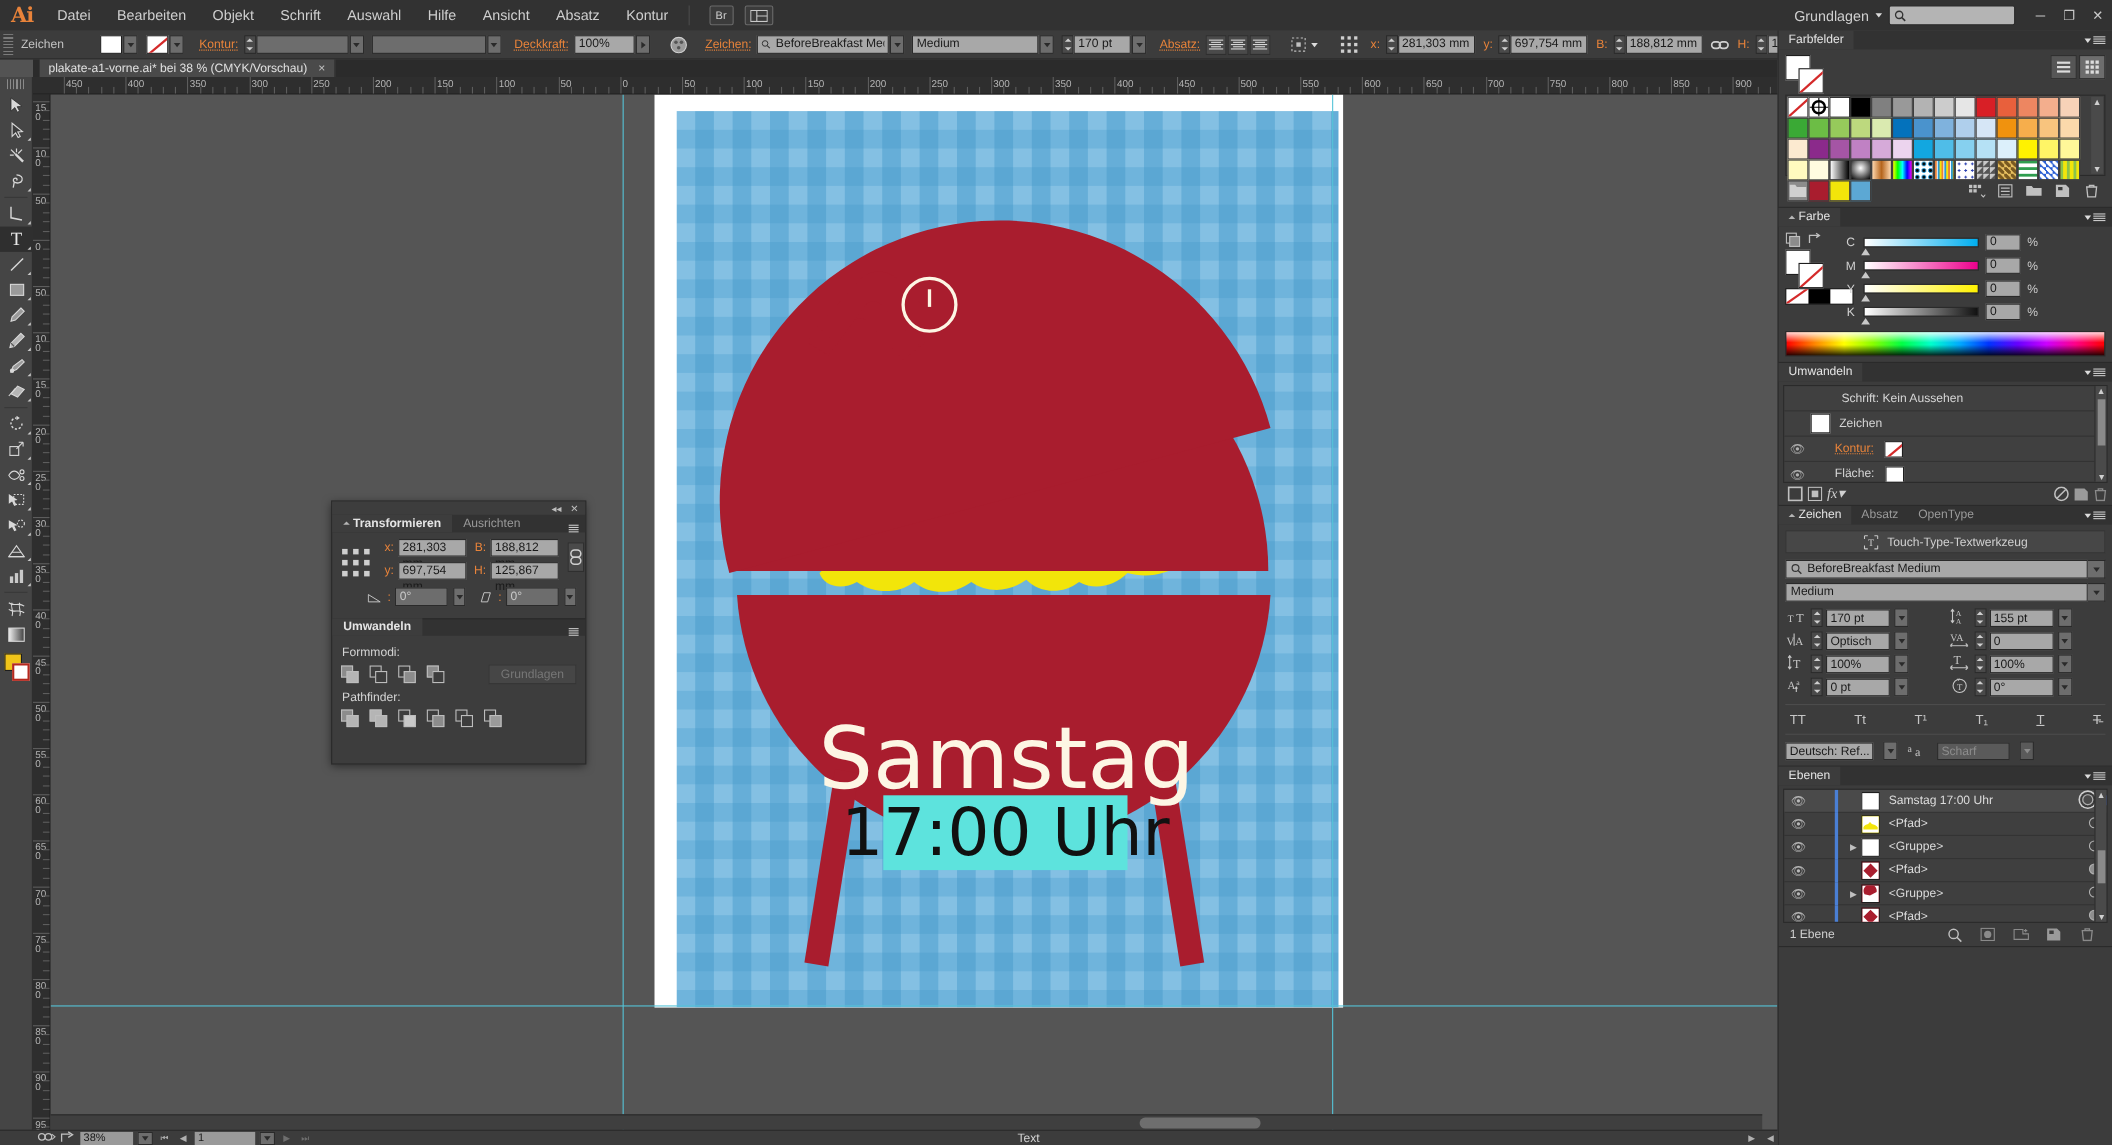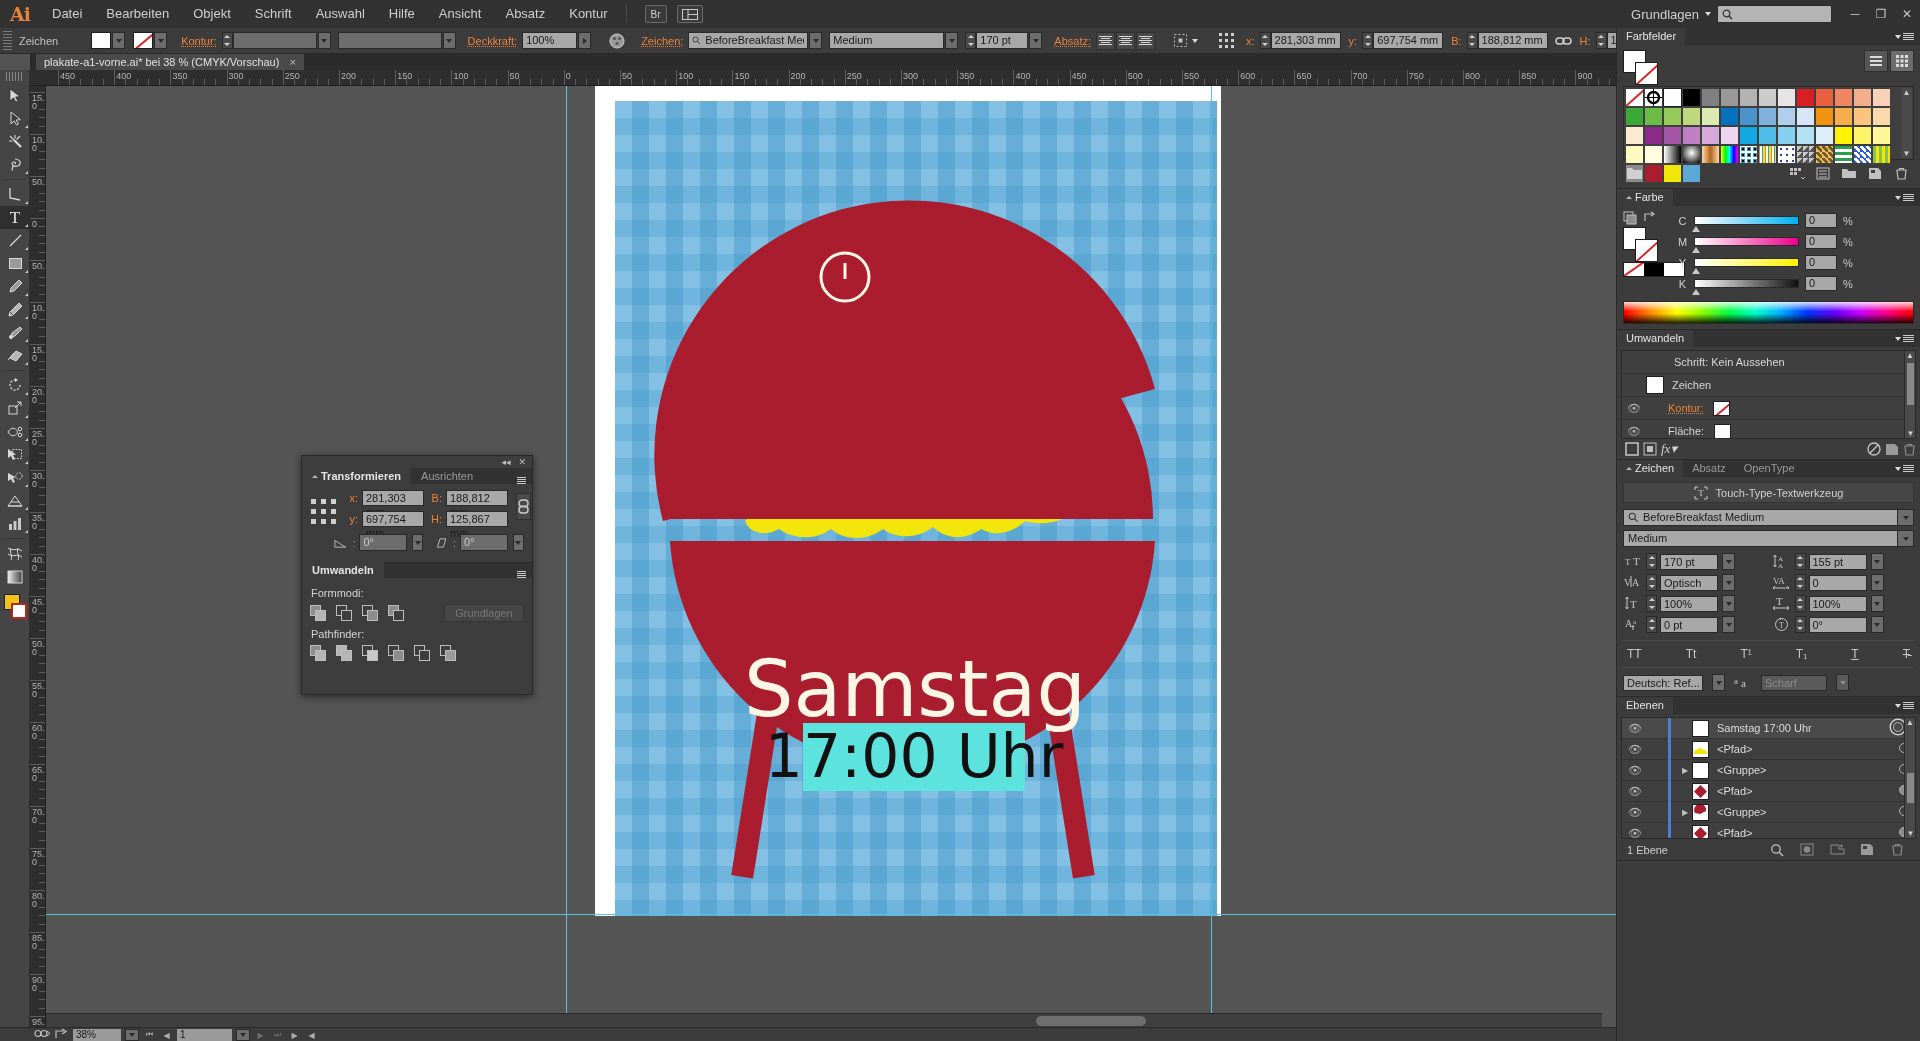--- a/index.html
+++ b/index.html
@@ -102,21 +102,21 @@
   
   .sb-v{ position:absolute; right:0; top:86px; width:14px; height:917px; background:#3f3f3f;
     border-left:1px solid #2a2a2a;}
   .sb-v .thumb{ position:absolute; left:2px; top:430px; width:10px; height:110px; background:#6e6e6e; border-radius:5px;}
   .sb-h{ position:absolute; left:46px; bottom:14px; width:1556px; height:14px; background:#3f3f3f;
     border-top:1px solid #2a2a2a;}
   .sb-h .thumb{ position:absolute; top:2px; left:990px; width:110px; height:10px; background:#6e6e6e; border-radius:5px;}
 
   
   .statusbar{ position:absolute; left:0; bottom:0; width:1616px; height:14px; background:#3c3c3c;
-    border-top:1px solid #2a2a2a; display:flex; align-items:flex-end; gap:4px; padding-left:34px; font-size:10px;}
+    border-top:1px solid #2a2a2a; display:flex; align-items:center; gap:4px; padding-left:34px; font-size:10px;}
   .sb-zoom{ width:48px; height:12px; background:#9a9a9a; color:#1a1a1a; font-size:10px; padding-left:3px; line-height:12px;}
   .sb-page{ width:55px; height:12px; background:#9a9a9a; color:#1a1a1a; font-size:10px; padding-left:3px; line-height:12px;}
   .sb-ddl{ width:14px;height:12px;background:#6d6d6d;border:1px solid #2a2a2a;display:flex;align-items:center;justify-content:center;}
   .navb{ width:13px;height:12px;display:flex;align-items:center;justify-content:center;color:#b0b0b0;font-size:8px;}
   .sb-status{ flex:1; text-align:center; color:#d2d2d2; font-size:11px;}
 
   
   .float-panel{ position:absolute; left:301px; top:455px; width:232px; height:240px;
     background:#3d3d3d; border:1px solid #2a2a2a; box-shadow:0 2px 8px rgba(0,0,0,.5);}
   .fp-titlebar{ height:12px; background:#3d3d3d; display:flex; align-items:center;
@@ -1801,17 +1801,18 @@
         <span class="tri"></span>
       </span>
     <span class="navb">⏮</span>
     <span class="navb">◀</span>
     <span class="sb-page">1</span>
     <span class="sb-ddl">
         <span class="tri"></span>
       </span>
     <span class="navb" style="color:#6e6e6e">▶</span>
     <span class="navb" style="color:#6e6e6e">⏭</span>
+    <span class="sb-status">Text</span>
     <span class="navb">▶</span>
     <span class="navb">◀</span>
   </div>
 
 </div>
 
 </body></html>

